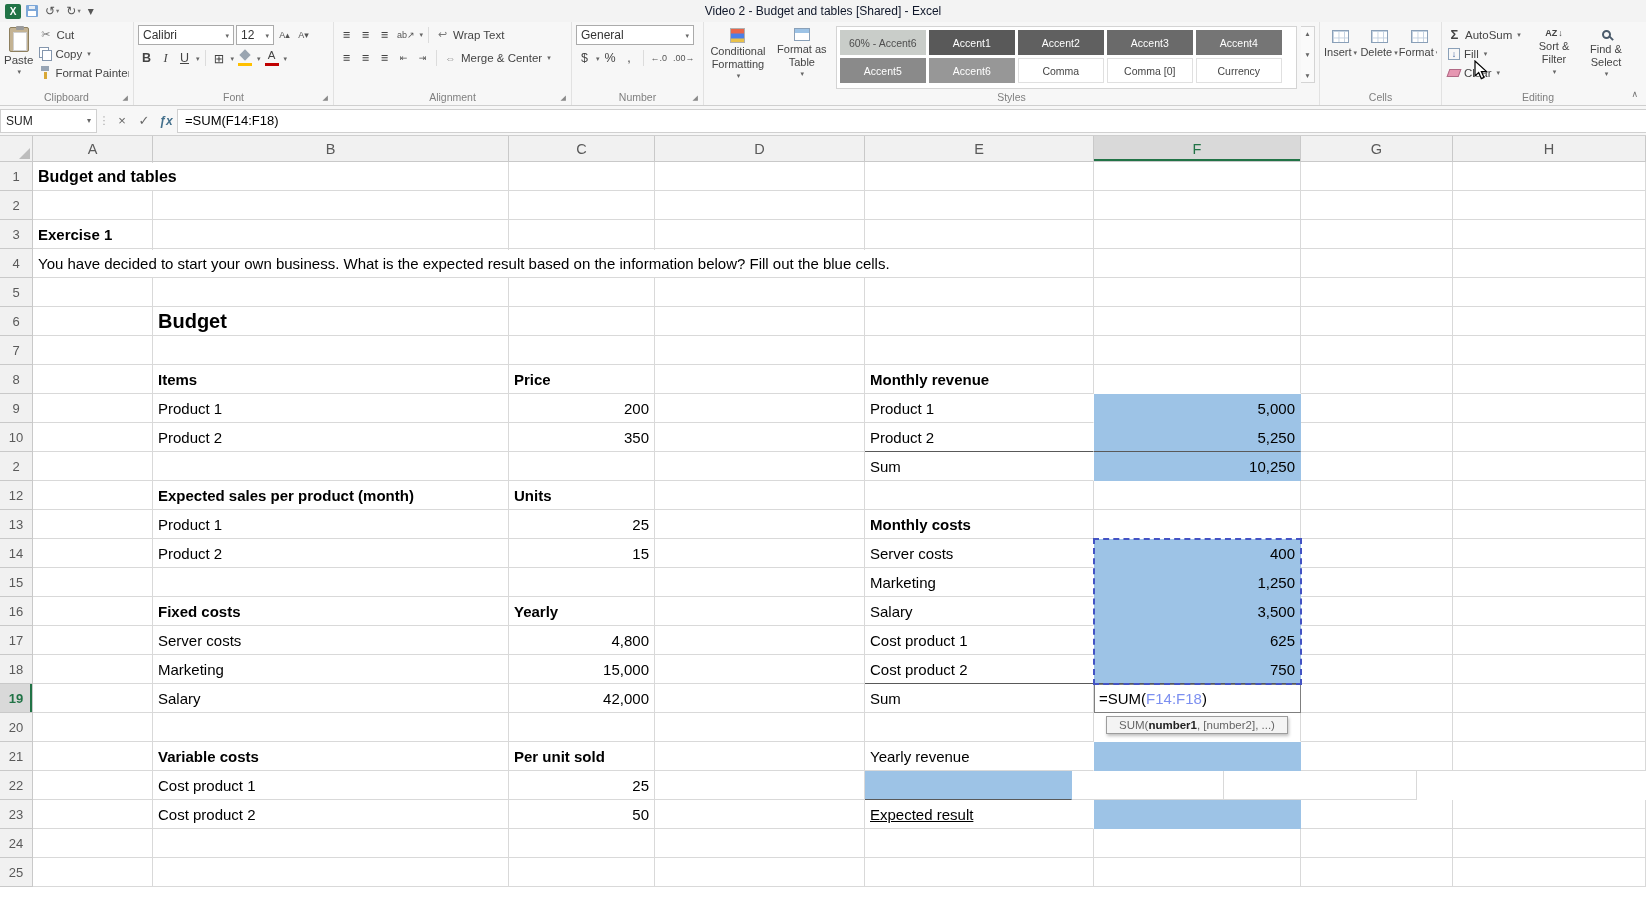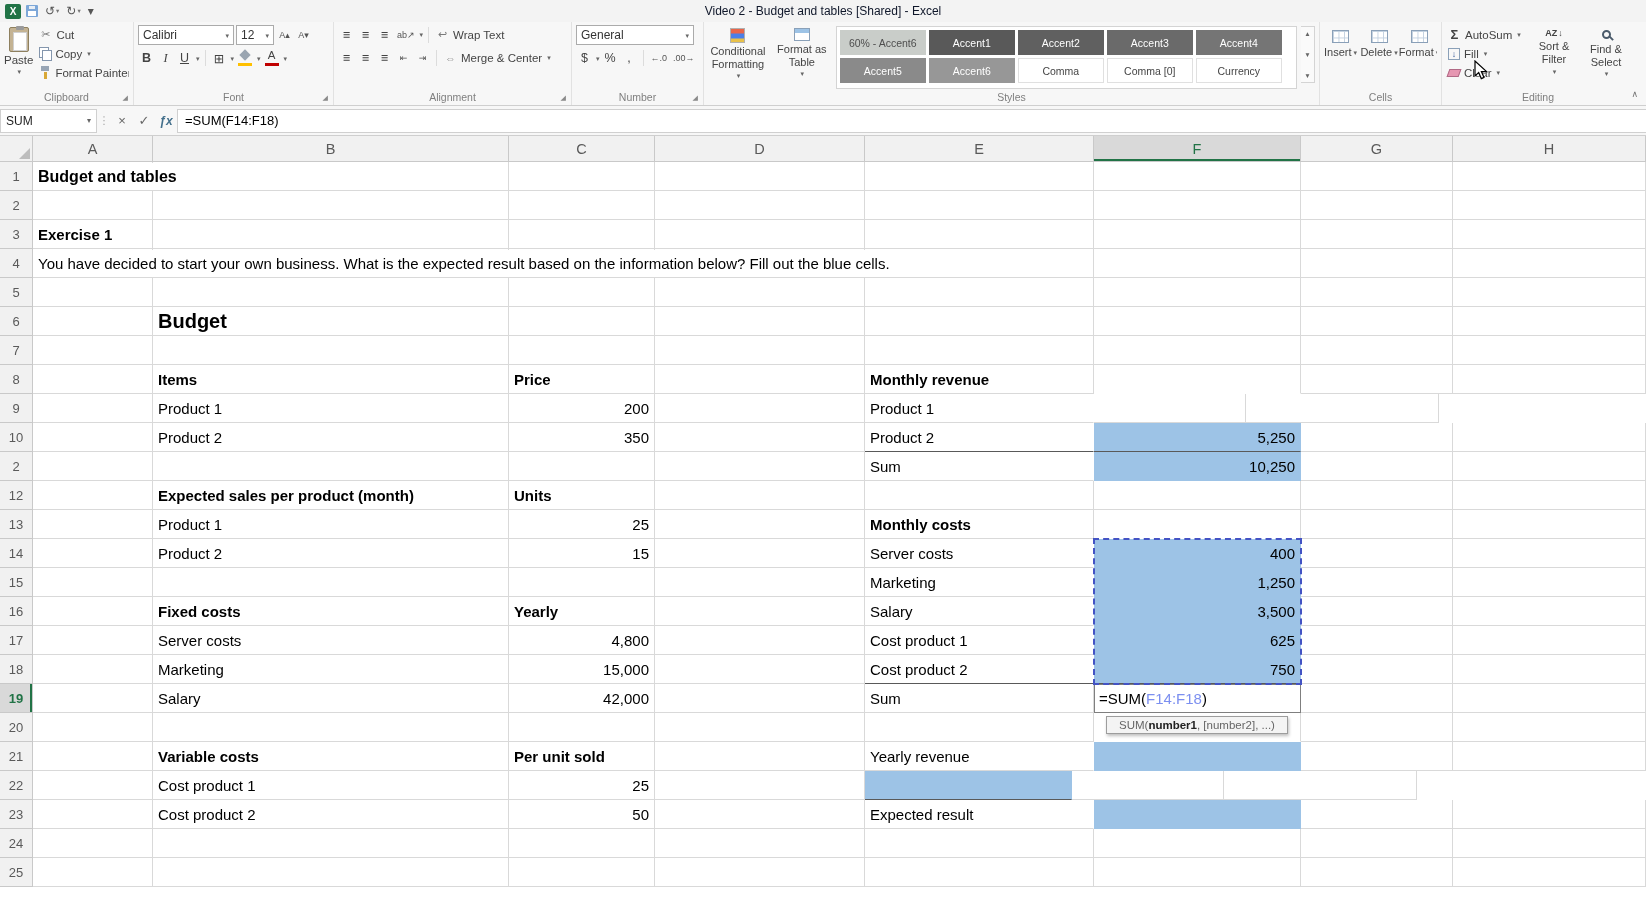--- a/index.html
+++ b/index.html
@@ -522,20 +522,23 @@
         <div class="cell" style="width: 356px;">
           <span class="ct">Product 1</span>
         </div>
         <div class="cell num" style="width: 146px;">
           <span class="ct">200</span>
         </div>
         <div class="cell" style="width: 210px;"></div>
         <div class="cell" style="width: 229px; border-right-color: transparent;">
           <span class="ct">Product 1</span>
         </div>
+        <div class="cell num fill" style="width: 207px; border-bottom-color: transparent;">
+          <span class="ct">5,000</span>
+        </div>
         <div class="cell" style="width: 152px;"></div>
         <div class="cell" style="width: 193px;"></div>
       </div>
       <div class="grow">
         <div class="rh">10</div>
         <div class="cell" style="width: 120px;"></div>
         <div class="cell" style="width: 356px;">
           <span class="ct">Product 2</span>
         </div>
         <div class="cell num" style="width: 146px;">
@@ -755,21 +758,21 @@
       <div class="grow">
         <div class="rh">23</div>
         <div class="cell" style="width: 120px;"></div>
         <div class="cell" style="width: 356px;">
           <span class="ct">Cost product 2</span>
         </div>
         <div class="cell num" style="width: 146px;">
           <span class="ct">50</span>
         </div>
         <div class="cell" style="width: 210px;"></div>
-        <div class="cell" style="width: 229px; border-right-color: transparent;">
+        <div class="cell" style="width: 229px; border-right-color: transparent; text-decoration: underline;">
           <span class="ct">Expected result</span>
         </div>
         <div class="cell fill" style="width: 207px;"></div>
         <div class="cell" style="width: 152px;"></div>
         <div class="cell" style="width: 193px;"></div>
       </div>
       <div class="grow">
         <div class="rh">24</div>
         <div class="cell" style="width: 120px;"></div>
         <div class="cell" style="width: 356px;"></div>

